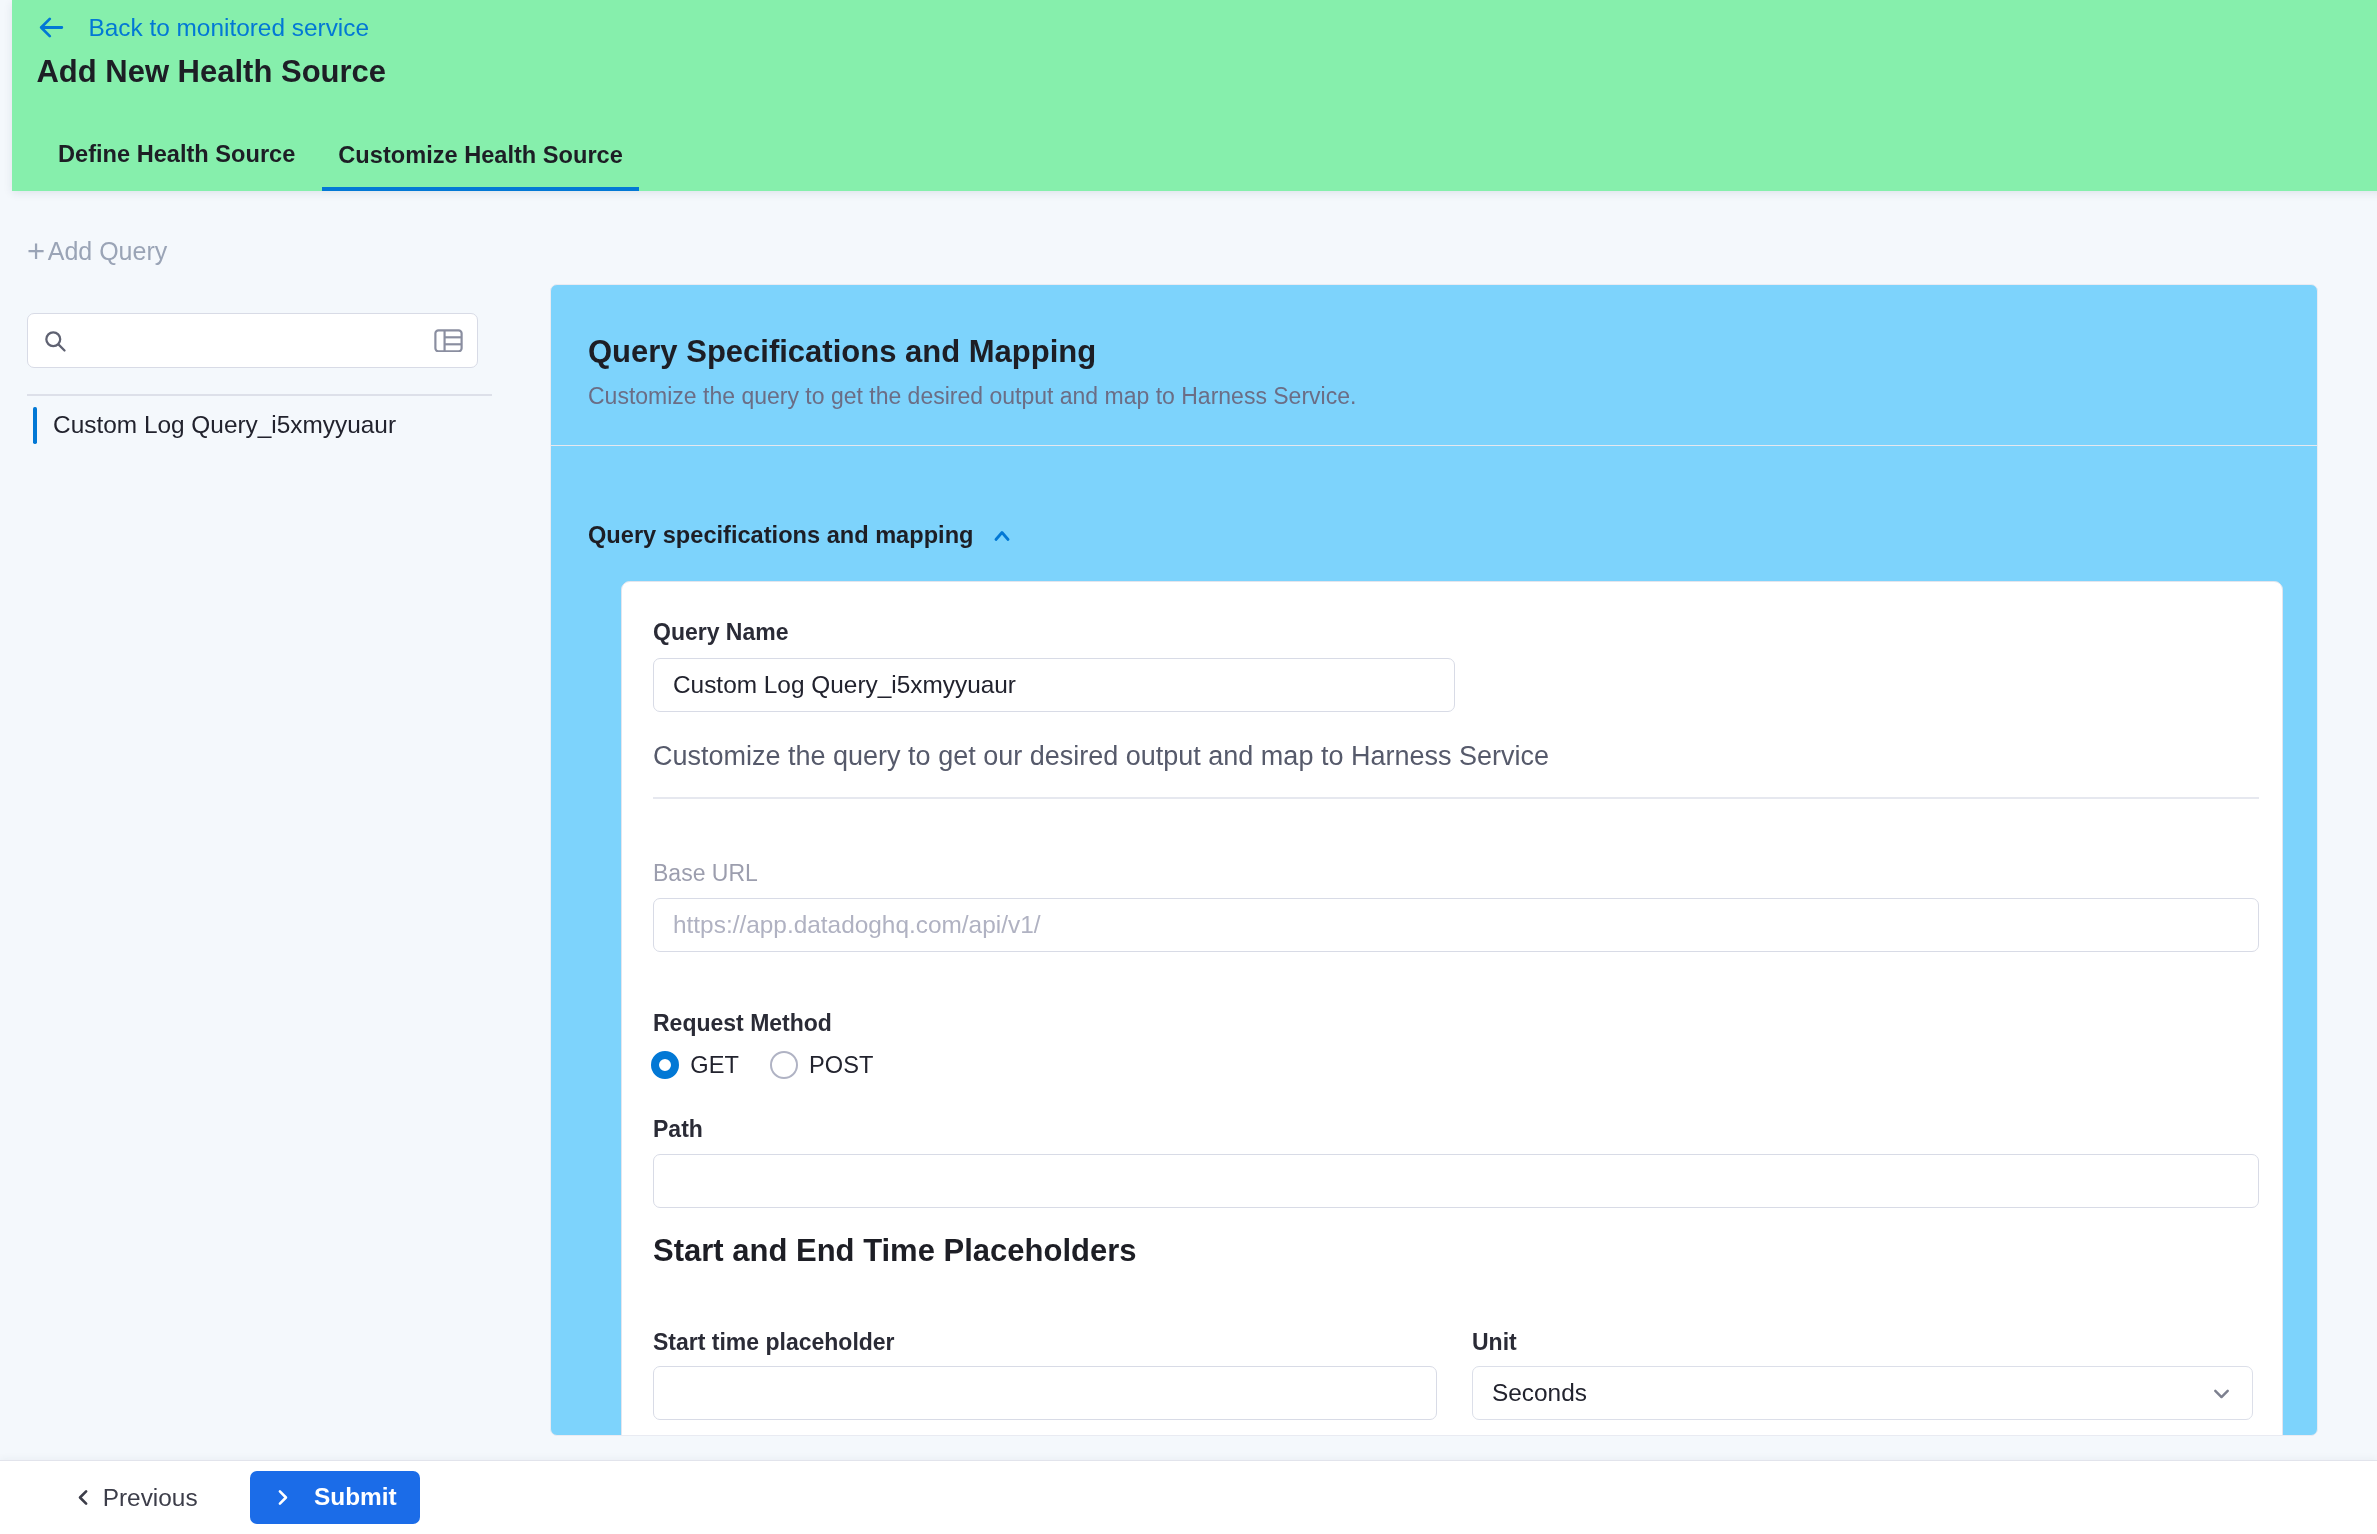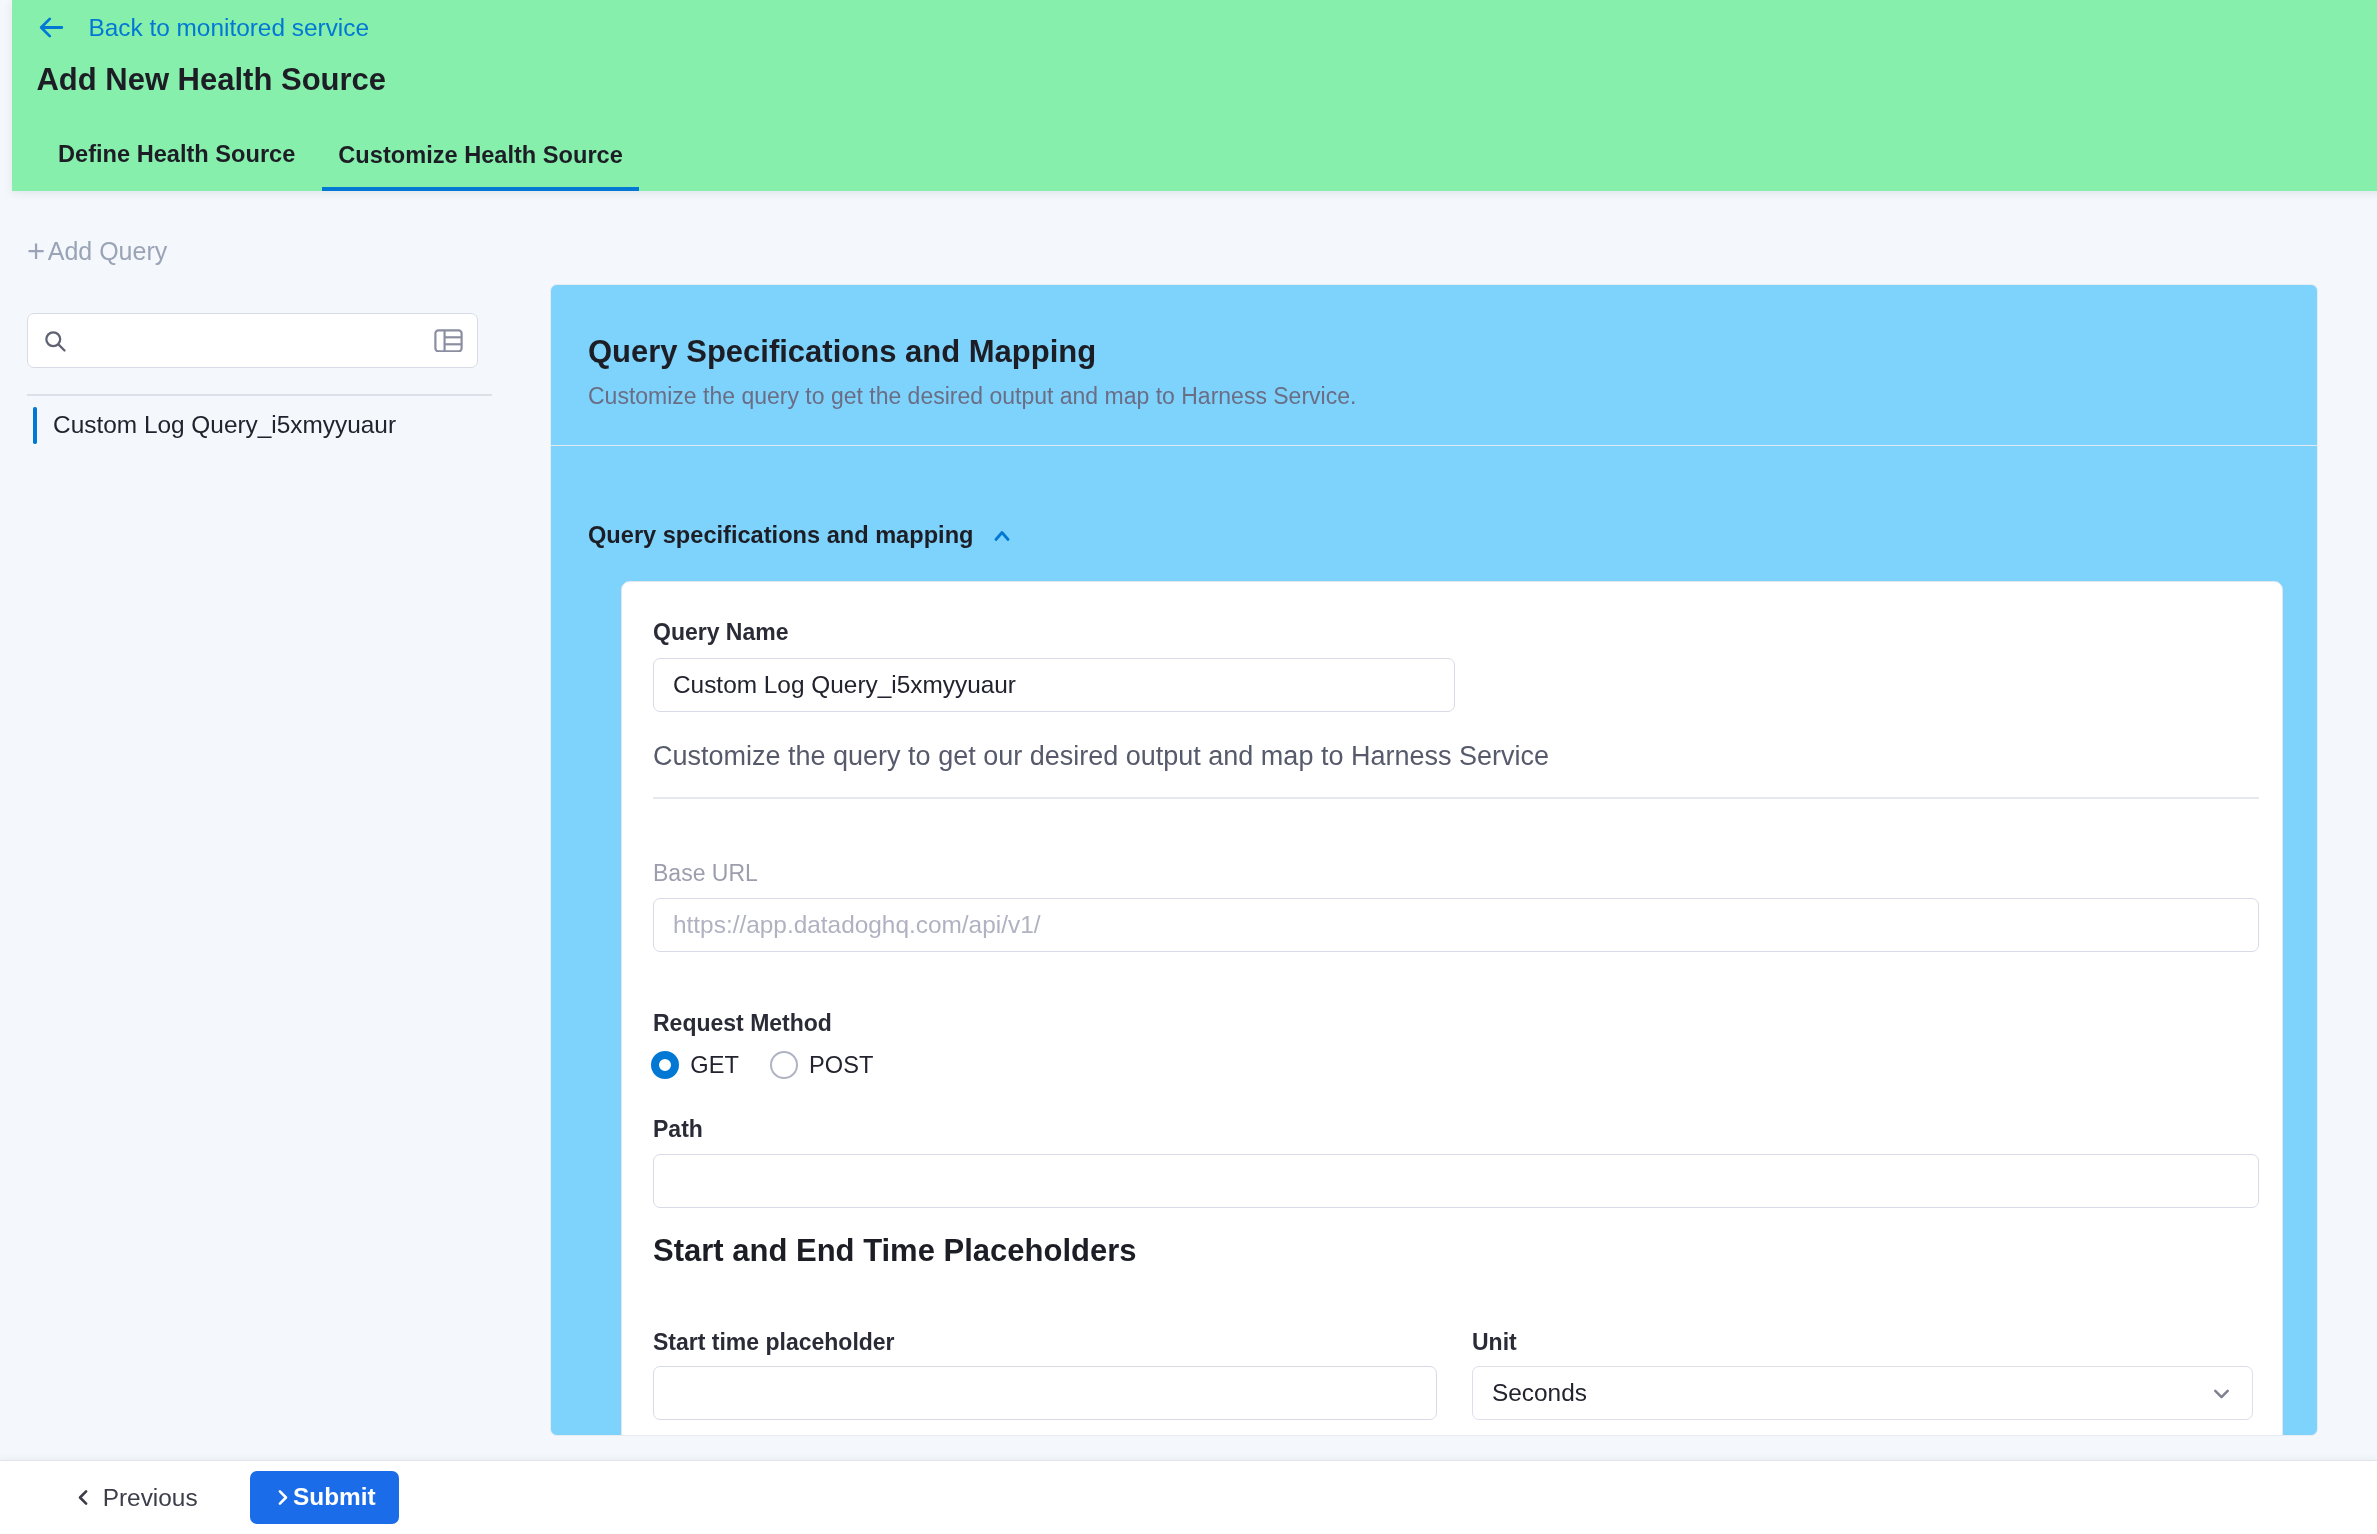--- a/index.html
+++ b/index.html
@@ -5,21 +5,21 @@
   * { margin:0; padding:0; box-sizing:border-box; }
   html,body { width:2377px; height:1534px; }
   body { font-family:"Liberation Sans","DejaVu Sans",sans-serif; background:#f4f8fc; color:#22232e; }
   #app { position:relative; width:2377px; height:1534px; overflow:hidden; background:#f4f8fc; }
 
   
   header { position:absolute; top:0; left:12px; width:100%; height:191px; background:#86efac;
            box-shadow:0 2.6px 8.7px rgba(30,50,80,.10); z-index:5; }
   .back-row { position:absolute; left:24.4px; top:12.2px; display:flex; align-items:center; gap:21px; cursor:pointer; }
   .back-text { font-size:24.4px; font-weight:500; color:#0278d5; }
-  .page-title { position:absolute; left:24.4px; top:54px; font-size:31px; font-weight:700; color:#1d1e25;margin-top:8px; }
+  .page-title { position:absolute; left:24.4px; top:54px; font-size:31px; font-weight:700; color:#1d1e25; }
   .tabs { position:absolute; left:46px; bottom:0; display:flex; gap:43px; align-items:flex-end; }
   .tab { font-size:23.6px; font-weight:600; color:#1d1e25; padding-bottom:23px; cursor:pointer; white-space:nowrap; }
   .tab.active { font-weight:700; padding-bottom:18.3px; border-bottom:4.4px solid #0278d5;
                 padding-left:16.6px; padding-right:16.6px; margin-left:-16.6px; margin-right:-16.6px; }
 
   
   .content { position:absolute; top:191px; left:0; width:100%; height:1269px; background:#f4f8fc; }
 
   .add-query { position:absolute; left:27px; top:45px; display:flex; align-items:center; color:#9aa4b6; cursor:pointer; }
   .add-query .plus { font-size:31px; line-height:1; margin-right:2.6px; font-weight:400; }
@@ -83,21 +83,21 @@
             border-radius:7px; display:flex; align-items:center; justify-content:space-between;
             padding:8px 19px; font-size:24.4px; color:#22232e; background:#fff; cursor:pointer; }
 
   
   footer { position:absolute; bottom:0; left:0; width:100%; height:74px; background:#fff;
            border-top:1.7px solid #e2e4ec; box-shadow:0 -1.7px 7px rgba(30,50,80,.05); z-index:5; }
   .prev-btn { position:absolute; left:73px; top:50%; transform:translateY(-50%); display:flex; align-items:center;
               gap:8.7px; background:none; border:none; font-size:24.4px; font-weight:500; color:#3c3d49;
               font-family:inherit; cursor:pointer; }
   .submit-btn { position:absolute; left:250px; top:9.6px; height:53px; padding:0 23px; background:#1b6ce8;
-                border:none; border-radius:7px; display:flex; align-items:center; gap:1px; color:#fff;
+                border:none; border-radius:7px; display:flex; align-items:center; gap:22px; color:#fff;
                 font-size:24.4px; font-weight:600; font-family:inherit; cursor:pointer; }
   svg { display:block; flex:none; }
 </style>
 </head>
 <body>
 
 <div id="app">
 
   <header>
     <div class="back-row">

